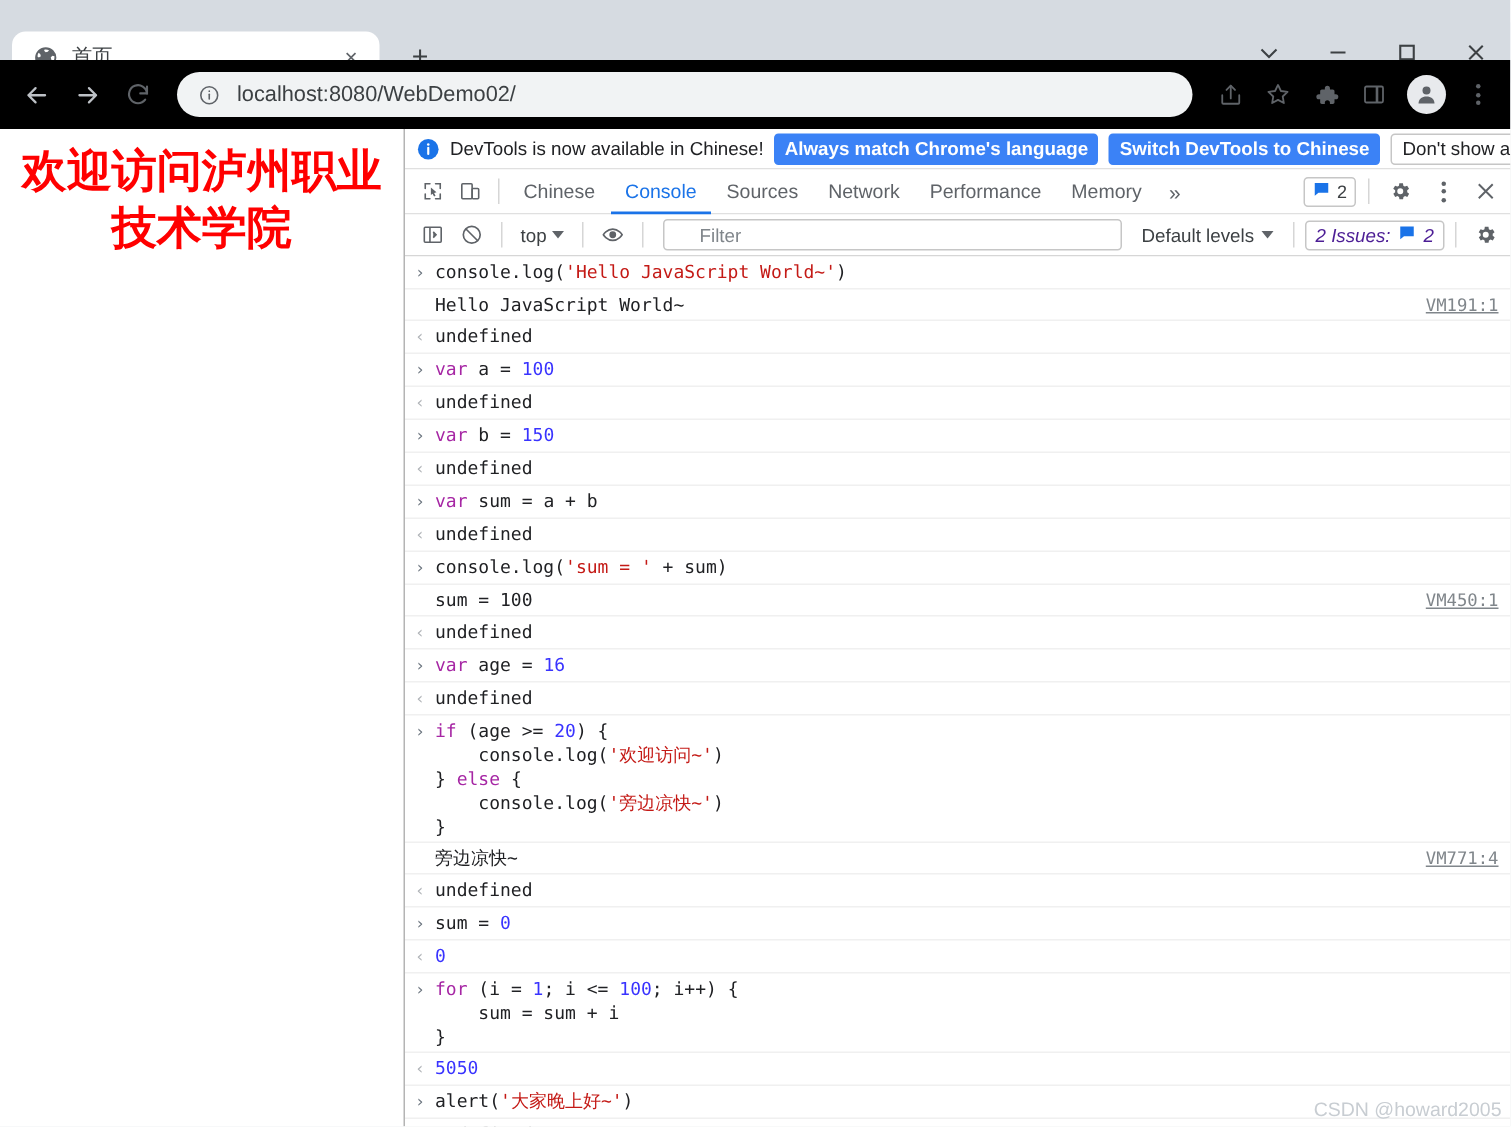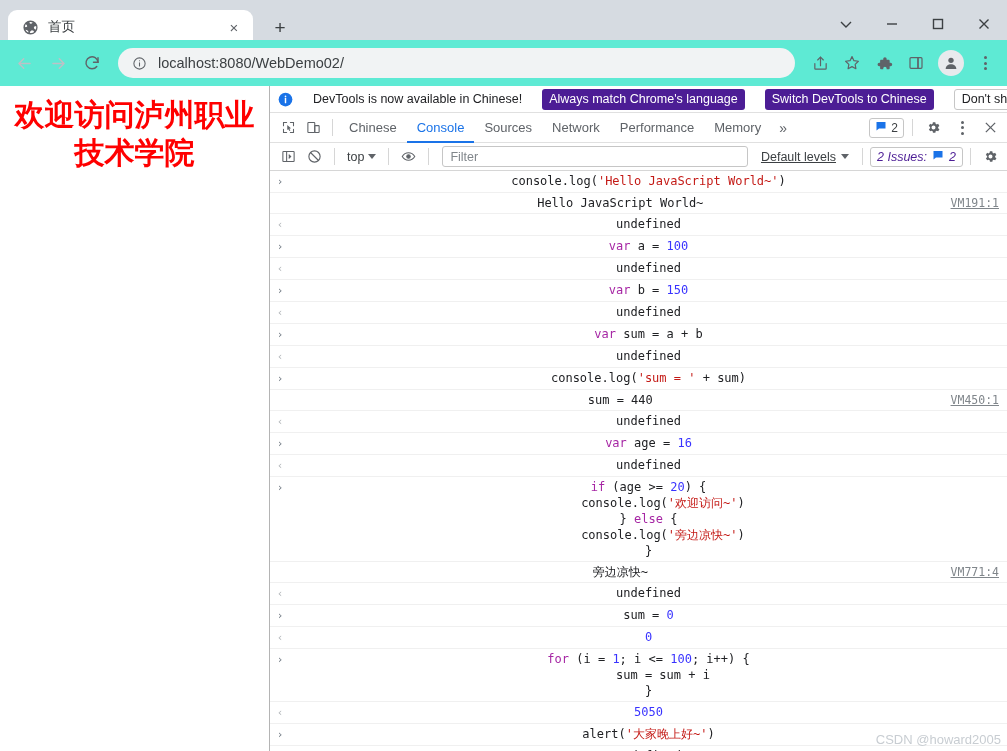--- a/index.html
+++ b/index.html
@@ -16,21 +16,21 @@
     position: relative;
     width: 1007px;
     height: 751px;
     background: #d6dbe1;
     overflow: hidden;
   }
 
   
   .tabstrip {
     position: absolute;
-    left: 0; top: 4px;
+    left: 0; top: 15px;
     width: 1007px; height: 40px;
     background: #d6dbe1;
     display: flex;
     align-items: flex-end;
   }
   .tab {
     display: flex;
     align-items: center;
     width: 245px;
     height: 34px;
@@ -71,21 +71,21 @@
     display: flex; align-items: center; justify-content: center;
     color: #3c4043;
   }
   .wc svg { display: block; }
 
   
   .omnibar {
     position: absolute;
     left: 0; top: 40px;
     width: 1007px; height: 46px;
-    background: #5eead4;
+    background: #000000;
     display: flex;
     align-items: center;
     padding: 0 8px;
     gap: 2px;
   }
   .navbtn {
     width: 32px; height: 32px; flex: none;
     display: flex; align-items: center; justify-content: center;
     color: #5f6368;
     border-radius: 50%;
@@ -179,34 +179,34 @@
 
   
   .notice {
     height: 27px;
     flex: none;
     background: #ffffff;
     border-bottom: 1px solid #e0e0e0;
     display: flex;
     align-items: center;
     padding: 0 6px 0 8px;
-    gap: 20px;
+    gap: 7px;
   }
   .notice-icon { width: 15px; height: 15px; flex: none; display:block; }
   .notice-text {
     font-size: 12.5px;
     color: #202124;
     white-space: nowrap;
   }
   .btn-primary {
     height: 21px;
-    background: #4c1d95;
+    background: #3b82f6;
     color: #ffffff;
     font-size: 12.5px;
-    font-weight: normal;
+    font-weight: bold;
     border: none;
     border-radius: 3px;
     padding: 0 7px;
     white-space: nowrap;
     display: flex; align-items: center;
     font-family: "Liberation Sans", sans-serif;
   }
   .btn-plain {
     height: 21px;
     background: #ffffff;
@@ -285,35 +285,34 @@
     padding: 0 5px;
     height: 21px;
     white-space: nowrap;
   }
   .filter-input {
     flex: 1;
     height: 21px;
     border: 1px solid #c6c6c6;
     border-radius: 3px;
     margin: 0 6px;
-    padding: 0 7px;
+    padding: 0 23px;
     font-size: 12.5px;
     color: #3c4043;
     font-family: "Liberation Sans", sans-serif;
     background: #ffffff;
     min-width: 0;
   }
   .filter-input::placeholder { color: #80868b; }
   .levels {
     display: flex; align-items: center; gap: 5px;
     font-size: 12.5px;
     color: #3c4043;
     padding: 0 6px;
     white-space: nowrap;
-    text-decoration: underline;
   }
   .issues {
     display: flex; align-items: center; gap: 5px;
     height: 20px;
     border: 1px solid #c6c6c6;
     border-radius: 3px;
     padding: 0 6px;
     font-size: 12.5px;
     color: #4c1d95;
     white-space: nowrap;
@@ -354,21 +353,20 @@
   }
   .g-in  { color: #6e7781; }
   .g-out { color: #b0b4b8; }
   .cell {
     flex: 1;
     color: #202124;
     line-height: 16px;
     white-space: pre;
     min-width: 0;
     overflow: hidden;
-    text-align: center;
   }
   .vmlink {
     flex: none;
     color: #80868b;
     text-decoration: underline;
     font-size: 11.5px;
     line-height: 16px;
     padding-right: 8px;
     white-space: nowrap;
   }
@@ -649,21 +647,21 @@
           <div class="row">
             <div class="gutter g-out">‹</div>
             <div class="cell"><span class="muted">undefined</span></div>
           </div>
           <div class="row">
             <div class="gutter g-in">›</div>
             <div class="cell"><span>console.log(</span><span class="str">'sum = '</span><span> + sum)</span></div>
           </div>
           <div class="row">
             <div class="gutter g-out"></div>
-            <div class="cell"><span>sum = 440</span></div>
+            <div class="cell"><span>sum = 100</span></div>
             <span class="vmlink">VM450:1</span>
           </div>
           <div class="row">
             <div class="gutter g-out">‹</div>
             <div class="cell"><span class="muted">undefined</span></div>
           </div>
           <div class="row">
             <div class="gutter g-in">›</div>
             <div class="cell"><span class="kw">var</span><span> age = </span><span class="num">16</span></div>
           </div>

